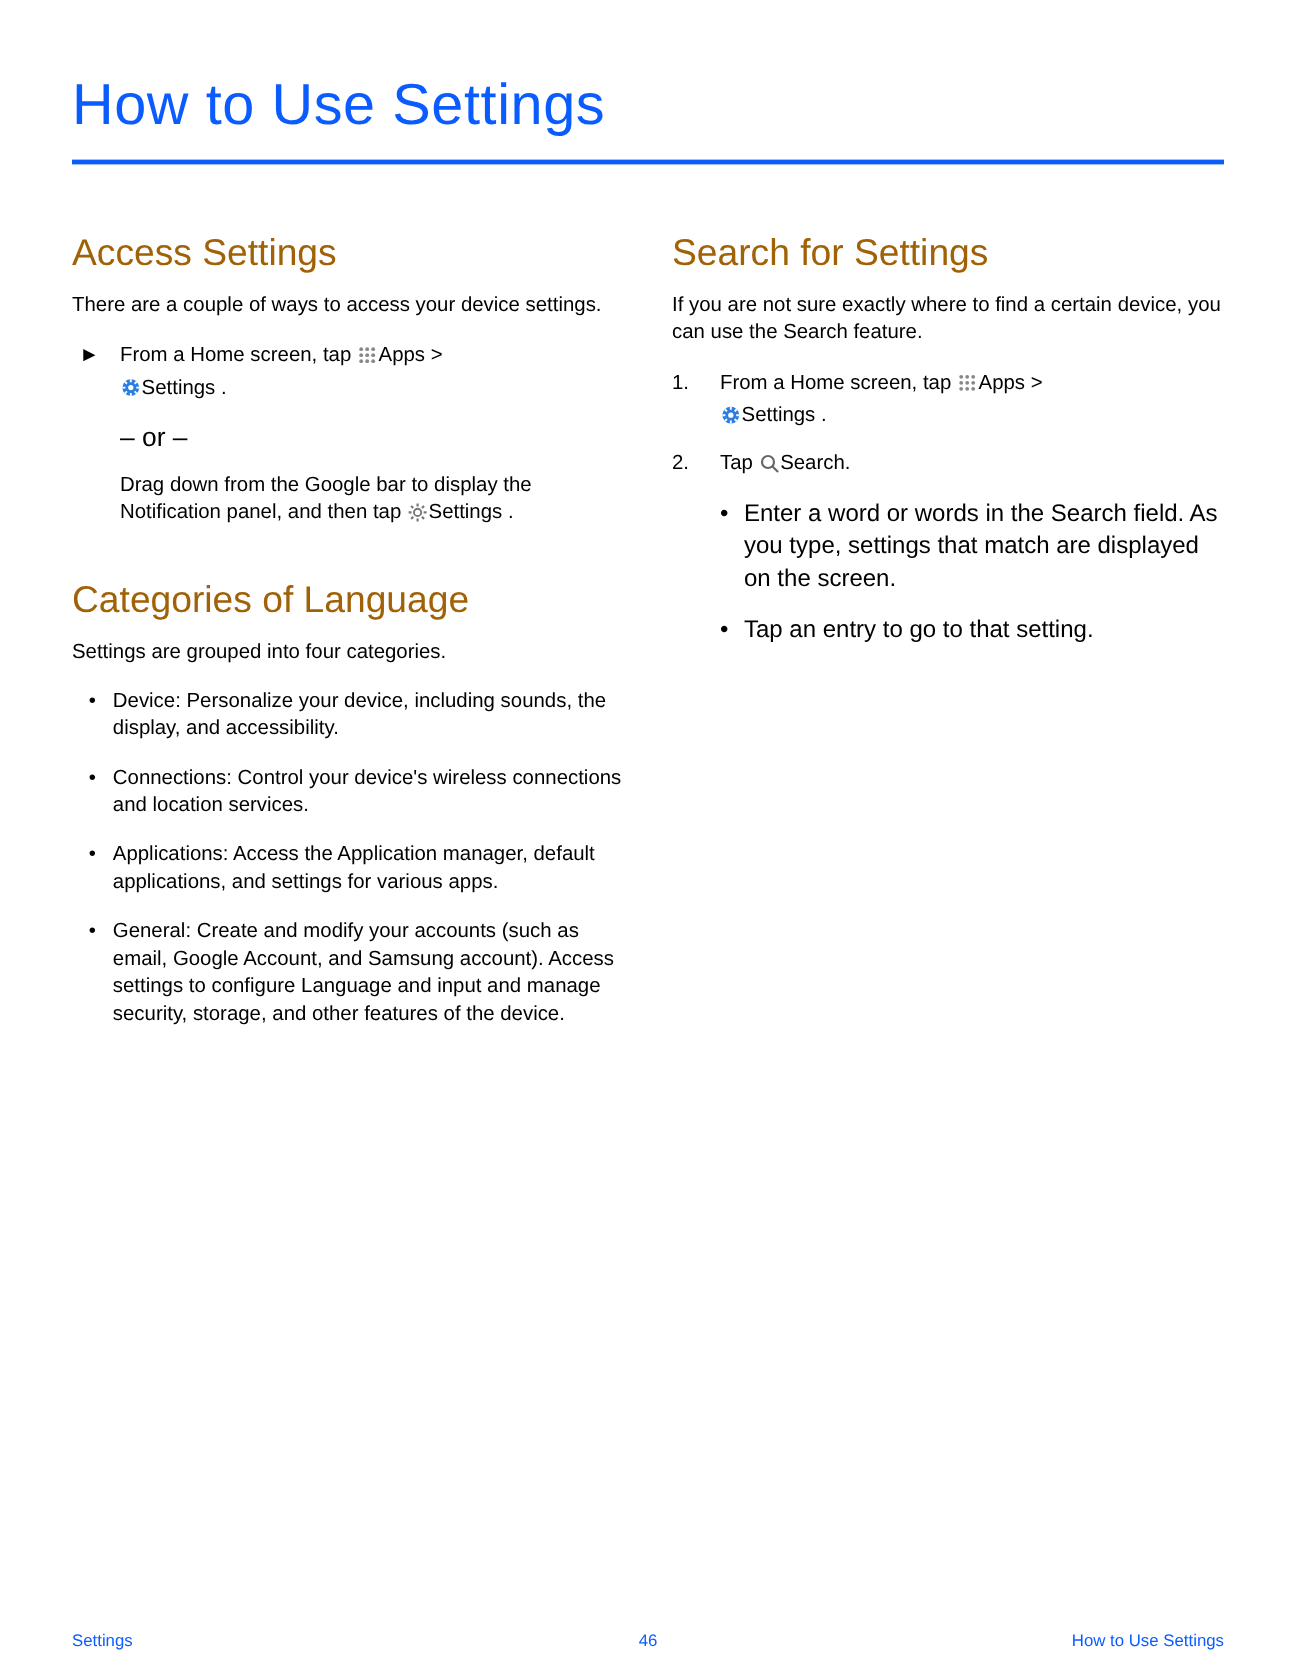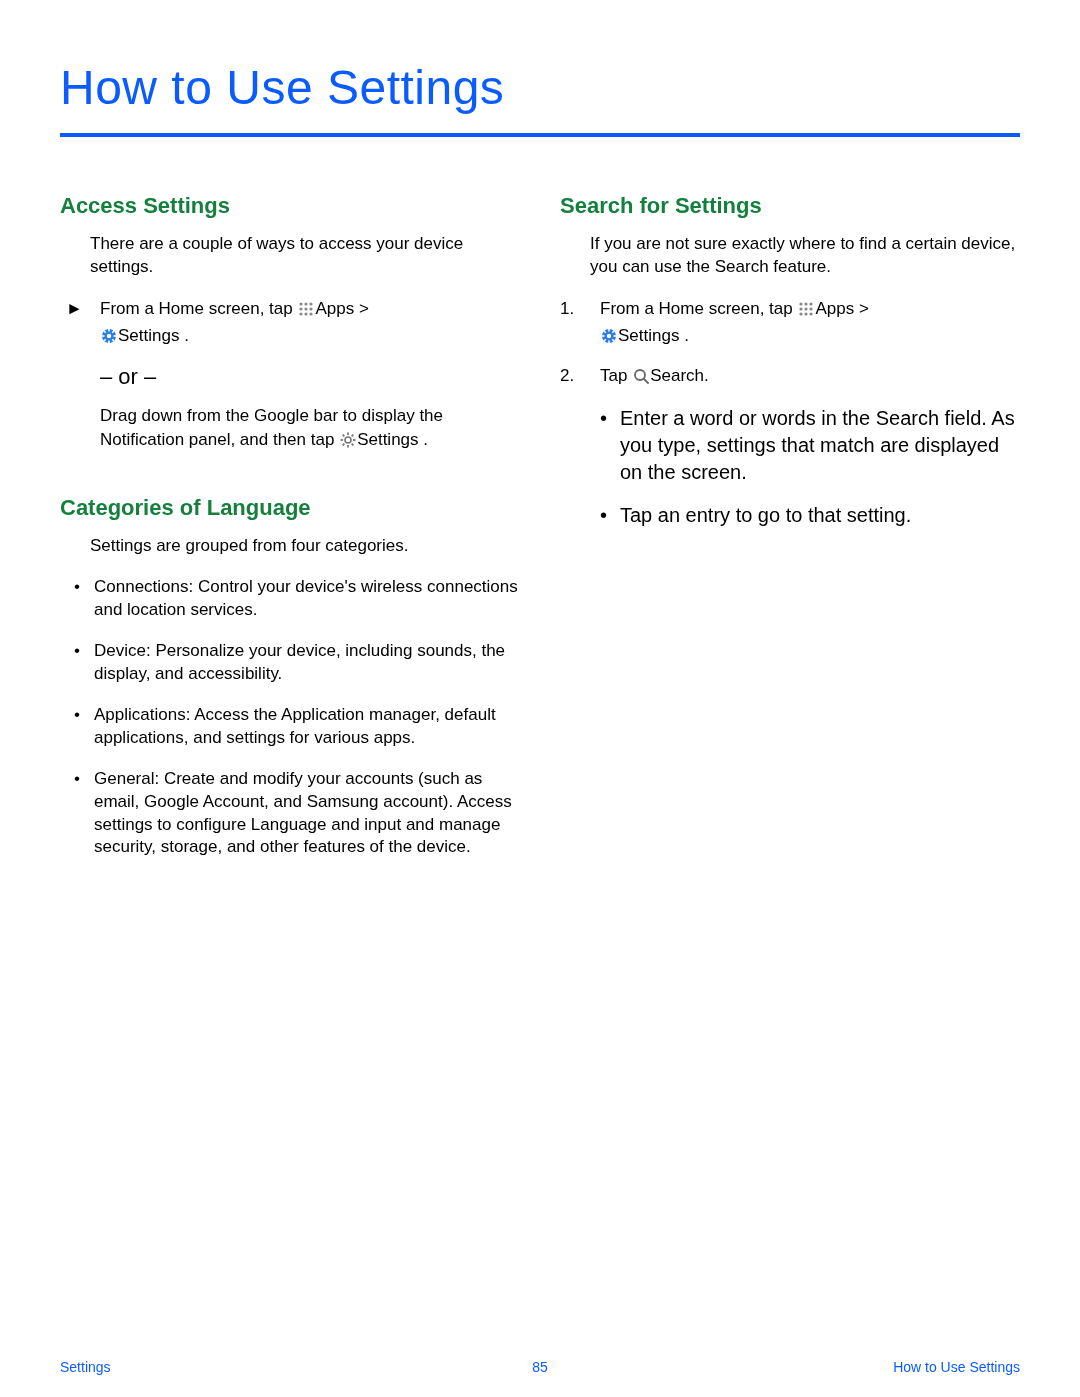--- a/index.html
+++ b/index.html
@@ -23,31 +23,30 @@
   }
   .columns {
     display: flex;
     gap: 40px;
   }
   .col {
     flex: 1;
     min-width: 0;
   }
   h2.section {
-    color: #15803d;
-    font-size: 22px;
-    font-weight: 700;
+    color: #a16207;
+    font-size: 31px;
+    font-weight: 400;
     margin-bottom: 14px;
     margin-top: 8px;
   }
   p.body {
     font-size: 17px;
     line-height: 1.35;
     margin-bottom: 18px;
-    margin-left: 30px;
   }
   .step {
     font-size: 17px;
     line-height: 1.4;
     margin-bottom: 14px;
     padding-left: 40px;
     position: relative;
   }
   .step .marker {
     position: absolute;
@@ -193,25 +192,25 @@
 
     <div class="or">– or –</div>
 
     <div class="step">
       <span>Drag down from the Google bar to display the Notification panel, and then tap </span><span class="icon"><svg width="16" height="16">
             <use href="#gear-grey"></use>
           </svg></span><b>Settings</b><span> .</span>
     </div>
 
     <h2 class="section" style="margin-top:40px">Categories of Language</h2>
-    <p class="body">Settings are grouped from four categories.</p>
+    <p class="body">Settings are grouped into four categories.</p>
 
     <ul class="bullets">
+      <li><b>Device</b><span>: Personalize your device, including sounds, the display, and accessibility.</span></li>
       <li><b>Connections</b><span>: Control your device's wireless connections and location services.</span></li>
-      <li><b>Device</b><span>: Personalize your device, including sounds, the display, and accessibility.</span></li>
       <li><b>Applications</b><span>: Access the Application manager, default applications, and settings for various apps.</span></li>
       <li><b>General</b><span>: Create and modify your accounts (such as email, Google Account, and Samsung account). Access settings to configure Language and input and manage security, storage, and other features of the device.</span></li>
     </ul>
   </div>
 
   <div class="col">
     <h2 class="section">Search for Settings</h2>
     <p class="body">If you are not sure exactly where to find a certain device, you can use the Search feature.</p>
 
     <div class="step">
@@ -233,15 +232,15 @@
 
     <ul class="subbullets">
       <li><span>Enter a word or words in the </span><b>Search</b><span> field. As you type, settings that match are displayed on the screen.</span></li>
       <li>Tap an entry to go to that setting.</li>
     </ul>
   </div>
 </div>
 
 <div class="footer">
   <span>Settings</span>
-  <span class="center">85</span>
+  <span class="center">46</span>
   <span>How to Use Settings</span>
 </div>
 
 </body></html>

